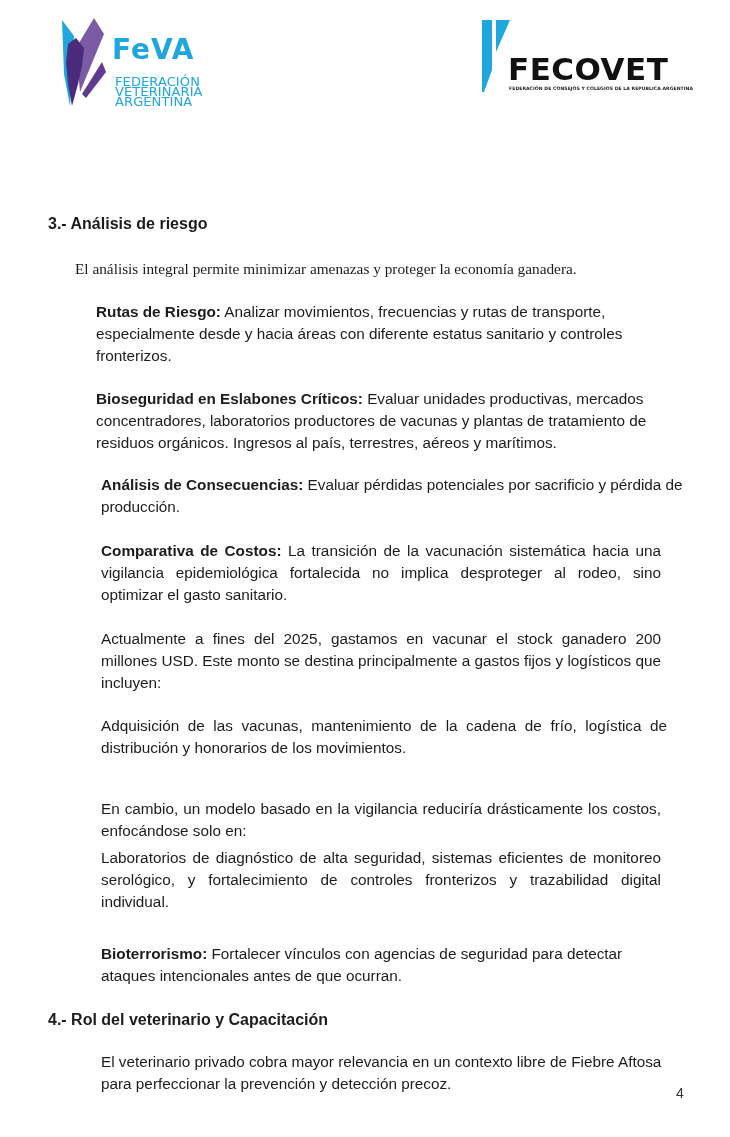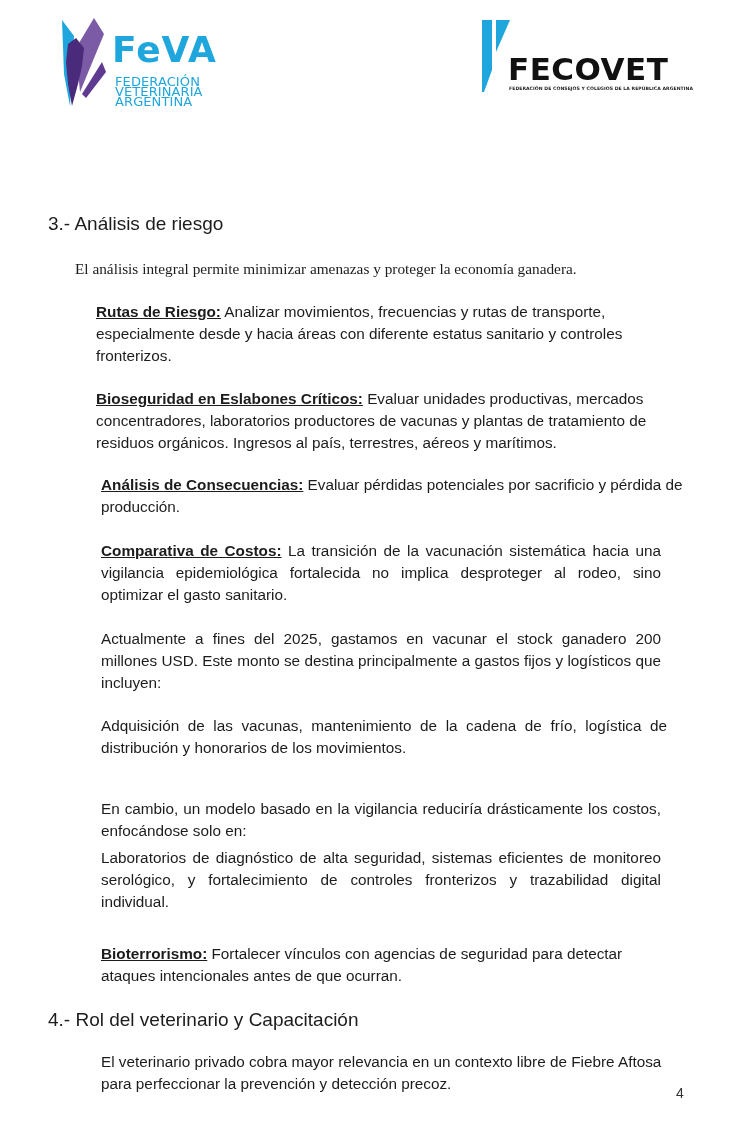--- a/index.html
+++ b/index.html
@@ -3,35 +3,35 @@
 <meta charset="utf-8">
 <style>
   html, body { margin: 0; padding: 0; background: #ffffff; }
   body { width: 730px; height: 1137px; position: relative; overflow: hidden;
          font-family: "Liberation Sans", sans-serif; color: #1a1a1a; }
   .abs { position: absolute; }
   
   .feva-logo { left: 58px; top: 14px; width: 190px; height: 100px; }
   .feva-mark { left: 0; top: 0; }
   .feva-word { left: 54px; top: 14px; font-family: "DejaVu Sans", sans-serif; font-weight: bold;
-               font-size: 36px; letter-spacing: 1px; color: #1ea6dd; line-height: 44px; }
+               font-size: 28px; letter-spacing: 1px; color: #1ea6dd; line-height: 44px; }
   .feva-sub { left: 57px; top: 63px; font-family: "DejaVu Sans", sans-serif; font-size: 13px;
               line-height: 10px; color: #1ea6dd; letter-spacing: 0.1px; }
   
   .fecovet-logo { left: 482px; top: 20px; width: 210px; height: 80px; }
   .fecovet-mark { left: 0; top: 0; }
   .fecovet-word { left: 26px; top: 32px; font-family: "DejaVu Sans", sans-serif; font-weight: bold;
                   font-size: 31px; line-height: 34px; color: #111; letter-spacing: 0.5px; }
   .fecovet-sub { left: 27px; top: 66px; font-family: "DejaVu Sans", sans-serif; font-size: 4.6px;
                  font-weight: bold; color: #222; white-space: nowrap; letter-spacing: 0.05px; }
 
   .text { font-family: "Liberation Sans", sans-serif; font-size: 15.3px; line-height: 22px;
           color: #1c1c1c; }
-  .heading { font-weight: normal; font-size: 19px; }
-  .b { font-weight: bold; text-decoration: underline; }
+  .heading { font-weight: bold; font-size: 16px; }
+  .b { font-weight: bold; }
   .justify { text-align: justify; text-align-last: left; }
 
   #h3 { left: 48px; top: 213px; }
   #intro { left: 75px; top: 258px; width: 640px; font-family: Liberation Serif, serif; }
   #p-rutas { left: 96px; top: 301px; width: 580px; }
   #p-bio { left: 96px; top: 388px; width: 590px; }
   #p-cons { left: 101px; top: 474px; width: 590px; }
   #p-comp { left: 101px; top: 540px; width: 560px; }
   #p-actual { left: 101px; top: 628px; width: 560px; }
   #p-adq { left: 101px; top: 715px; width: 566px; }

